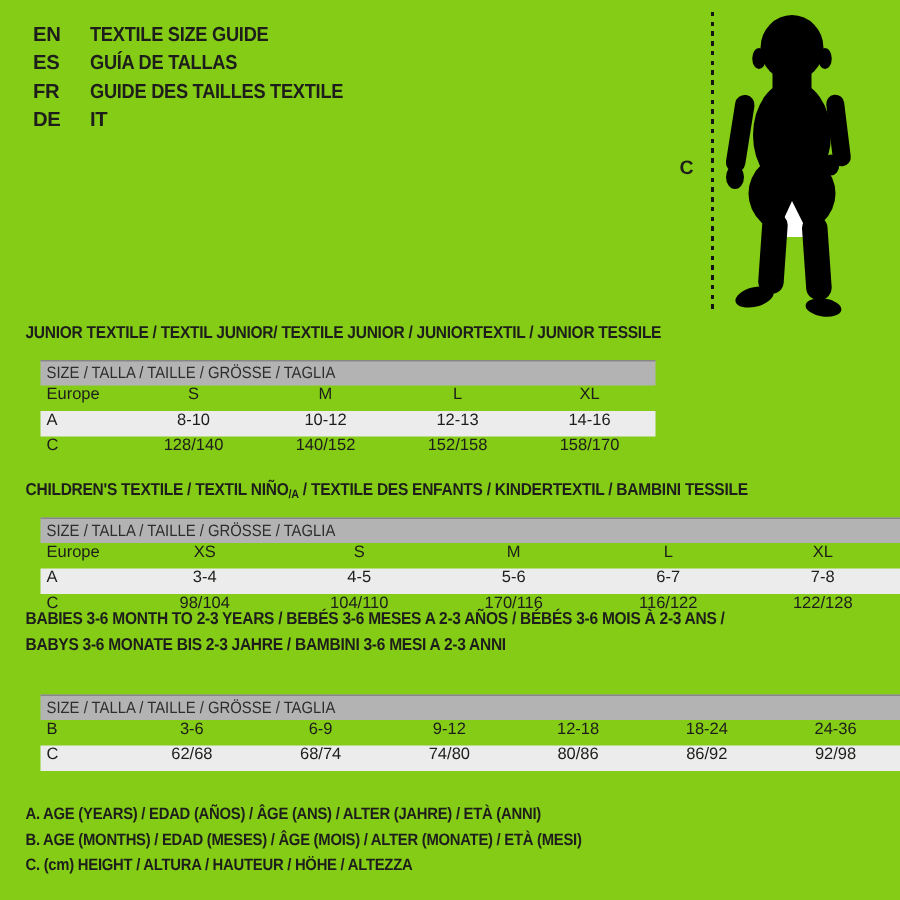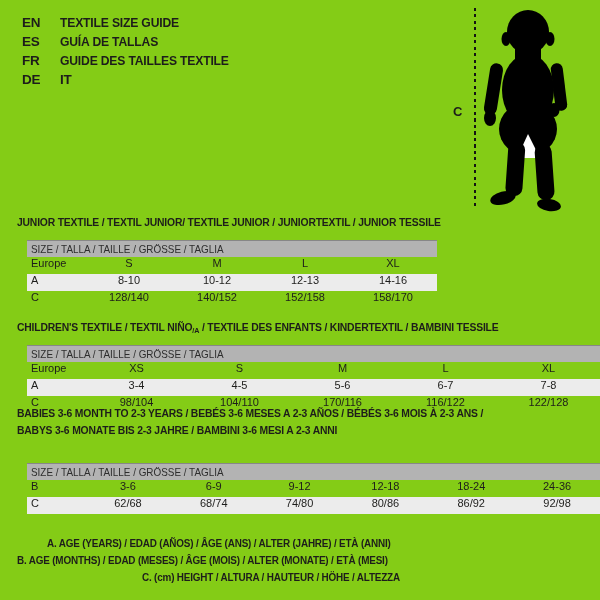--- a/index.html
+++ b/index.html
@@ -44,21 +44,21 @@
     font-size:11px; color:#2d2d2d;
   }
   .trow { display:flex; align-items:flex-start; height:17px; }
   .trow.shaded { background:#ececec; }
   .trow .lab { width:58px; padding-left:4px; }
   .trow .val { flex:1; text-align:center; }
 
   
   .footnotes {
     position:absolute; left:17px; top:535px;
-    font-size:11px; font-weight:bold; line-height:17px; letter-spacing:-0.2px;text-align:right;
+    font-size:11px; font-weight:bold; line-height:17px; letter-spacing:-0.2px;
   }
 </style>
 </head>
 <body>
 
 <div class="page">
 
   <div class="lang-header">
     <span>EN</span>
     <span><span class="condense">TEXTILE SIZE GUIDE</span></span>

